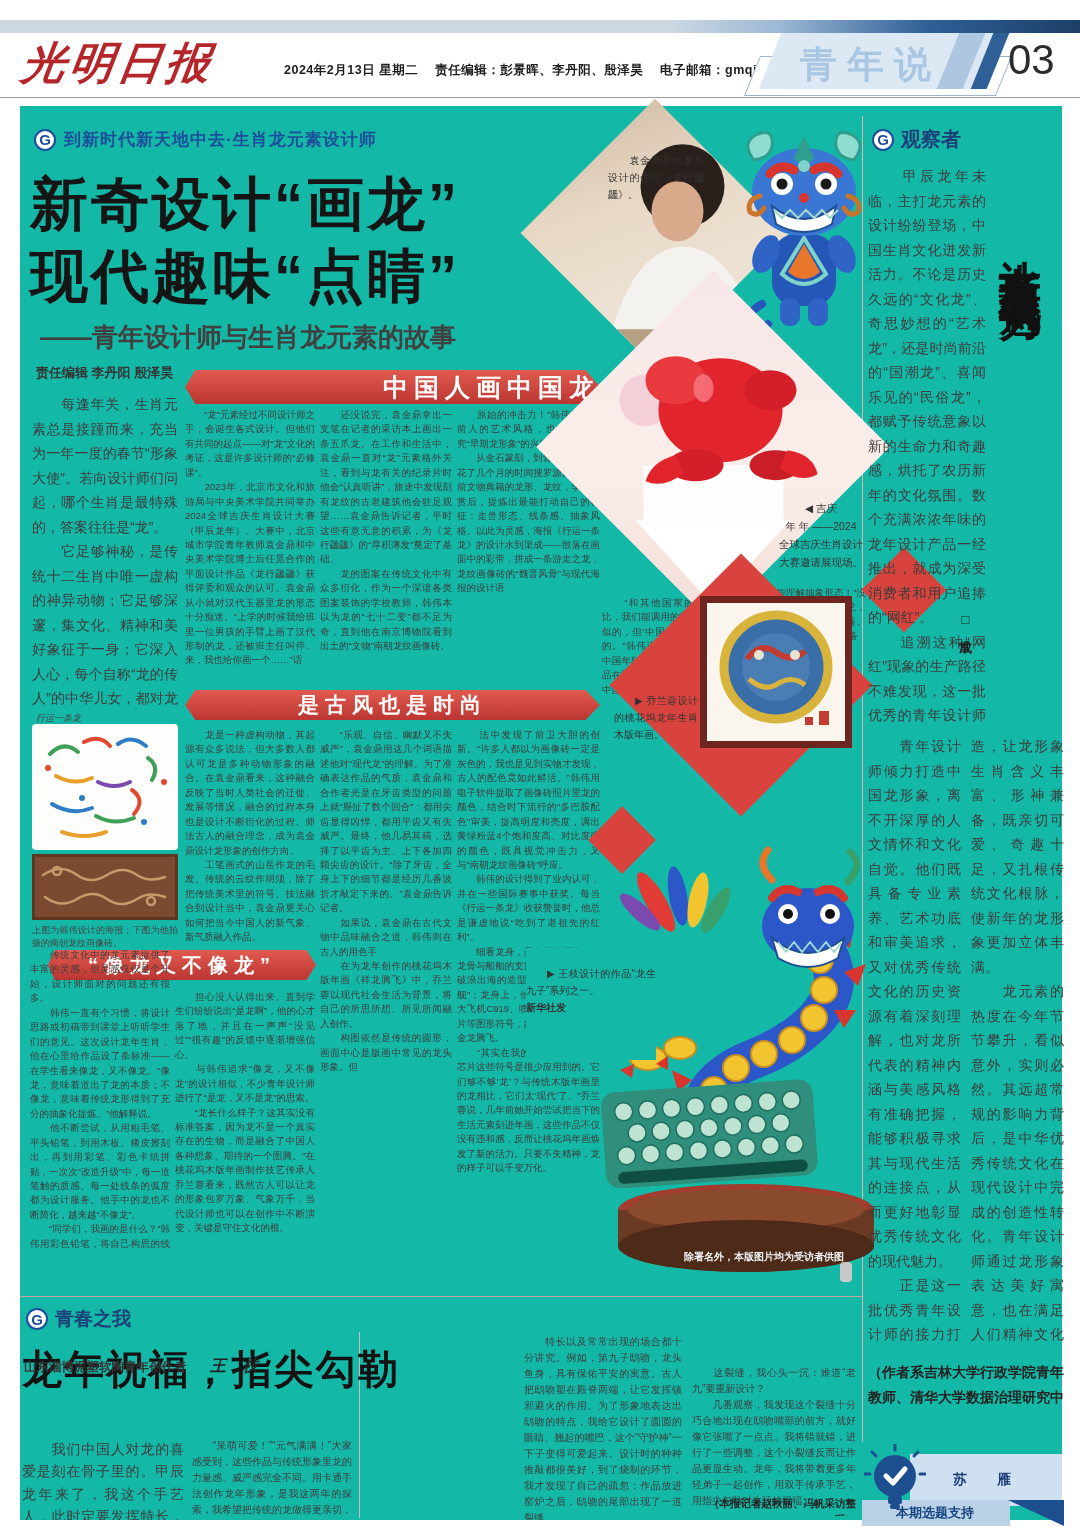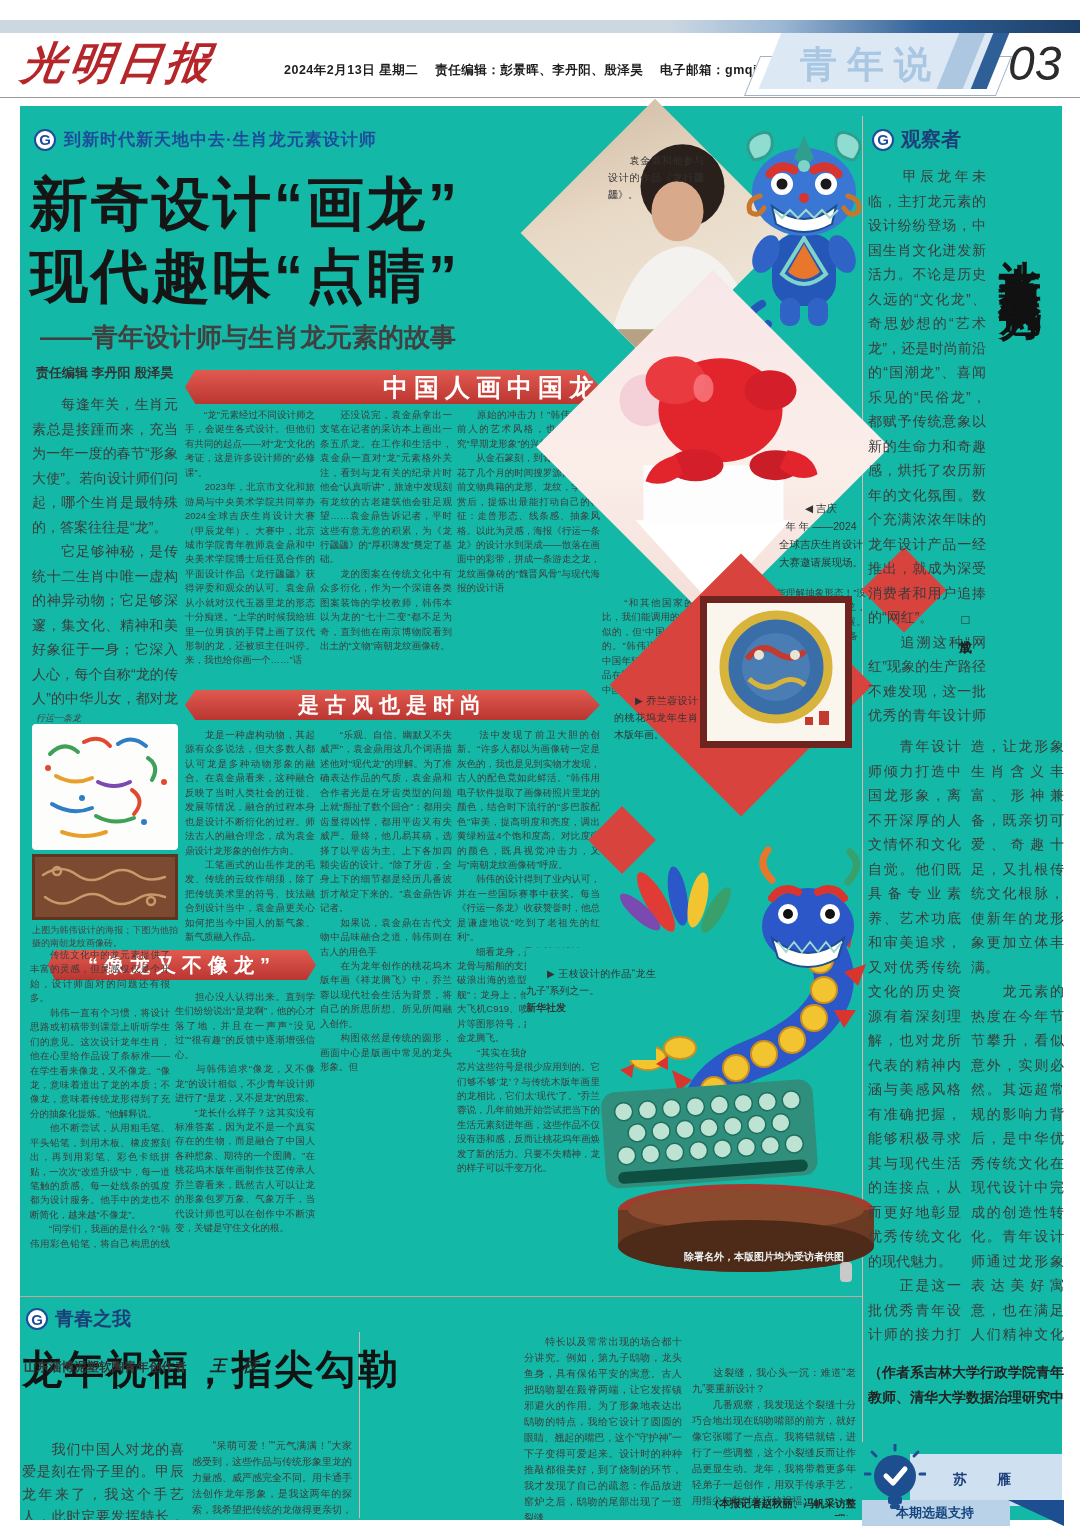--- a/index.html
+++ b/index.html
@@ -35,21 +35,21 @@
     <span>2024年2月13日  星期二</span>　
     <span>责任编辑：彭景晖、李丹阳、殷泽昊</span>　
     <span>电子邮箱：gmqingnian@gmdaily.cn</span>　
     <span>美术编辑：杨震</span>
   </div>
   <div class="abs" style="left:752px;top:56px;width:250px;height:38px;border:1px solid #9fb3c8;transform:skewX(-22deg);background:#fff;"></div>
   <div class="abs" style="left:770px;top:33px;width:212px;height:56px;background:#dce9f5;transform:skewX(-22deg);"></div>
   <div class="abs" style="left:948px;top:33px;width:26px;height:56px;background:#aec7e0;transform:skewX(-22deg);"></div>
   <div class="abs" style="left:982px;top:33px;width:16px;height:56px;background:#2e5f96;transform:skewX(-22deg);"></div>
   <div class="abs" style="left:800px;top:40px;font-size:37px;font-weight:800;color:#a9c6e2;letter-spacing:10px;">青年说</div>
-  <div class="abs" style="left:1008px;top:36px;font-size:48px;color:#2b2b2b;font-style:italic;">03</div>
+  <div class="abs" style="left:1008px;top:36px;font-size:42px;color:#2b2b2b;">03</div>
   <div class="abs" style="left:0;top:97px;width:1080px;height:1px;background:#9a9a9a;"></div>
 
   <div class="abs pink" style="left:20px;top:106px;width:1042px;height:1414px;"></div>
   <div class="vline" style="left:862px;top:116px;height:1326px;"></div>
   <div class="abs" style="left:20px;top:1296px;width:842px;height:1px;background:#c9a49c;"></div>
   <div class="vline" style="left:359px;top:1332px;height:186px;"></div>
 
   <div class="abs" style="left:34px;top:128px;display:flex;align-items:center;gap:8px;">
     <span class="gicon">G</span>
     <span style="font-size:17px;font-weight:800;color:#1c4c9c;letter-spacing:1px;">到新时代新天地中去·生肖龙元素设计师</span>

